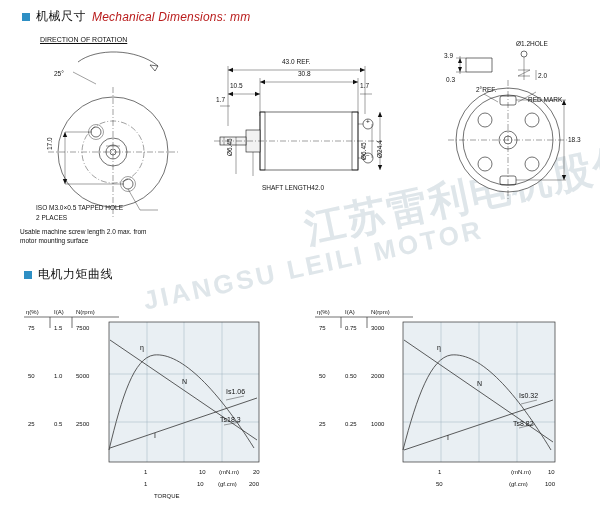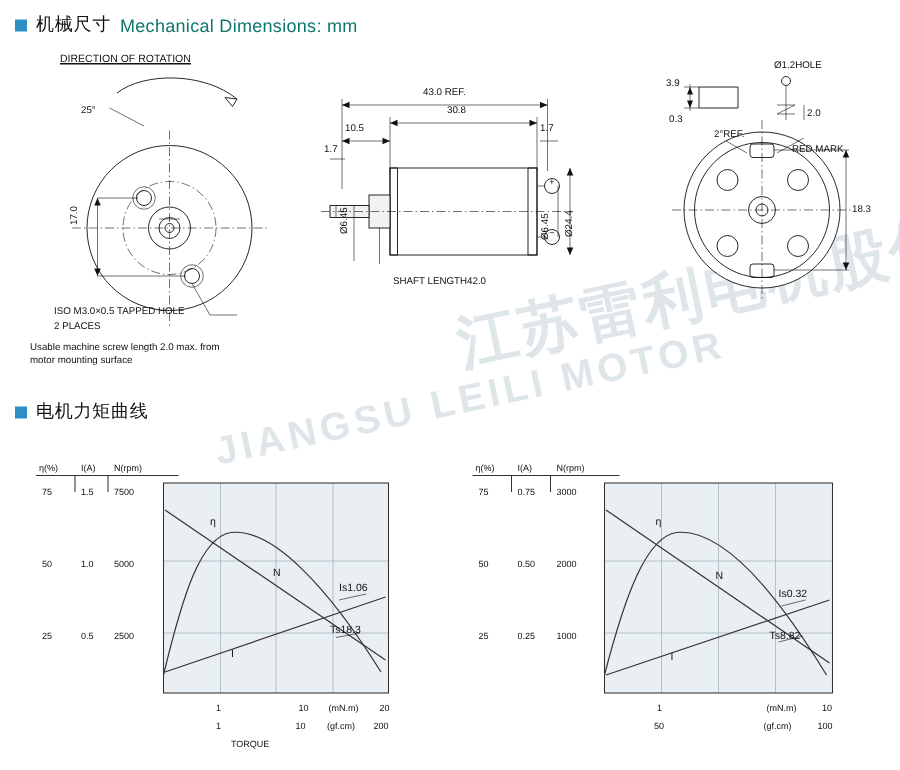--- a/index.html
+++ b/index.html
@@ -11,21 +11,21 @@
     position:relative;
     overflow:hidden;
   }
   .root{position:relative;width:600px;height:513px;}
   .abs{position:absolute;}
 
   
   .sec-head{display:flex;align-items:center;gap:6px;}
   .sec-sq{width:8px;height:8px;background:#2e8fc4;display:inline-block;}
   .sec-cn{font-size:12px;color:#111;font-weight:normal;letter-spacing:.5px;}
-  .sec-en{font-size:12px;color:#0f766e;letter-spacing:.2px;}
+  .sec-en{font-size:12px;color:#b91c1c;letter-spacing:.2px;font-style:italic;}
 
   
   .wm{
     position:absolute;
     color:#dfe6ea;
     font-weight:bold;
     white-space:nowrap;
     pointer-events:none;
     user-select:none;
   }
@@ -52,21 +52,21 @@
   .ctext-sm{font-size:6px;fill:#111;}
 </style>
 </head>
 <body>
 
 <div class="root">
 
   <div class="wm wm1">江苏雷利电机股份有限公司</div>
   <div class="wm wm2">JIANGSU LEILI MOTOR</div>
 
-  <div class="abs sec-head" style="left:10px;top:8px;">
+  <div class="abs sec-head" style="left:22px;top:8px;">
     <span class="sec-sq"></span>
     <span class="sec-cn">机械尺寸</span>
     <span class="sec-en">Mechanical Dimensions: mm</span>
   </div>
 
   <div class="abs" style="left:18px;top:32px;width:190px;height:210px;">
     <svg width="190" height="210" viewBox="0 0 190 210">
 
       <path class="ln" d="M60 30 C 78 16, 118 16, 140 34"></path>
       <path class="ln" d="M140 34 l -8 -1 l 5 6 z" fill="#111"></path>
@@ -222,21 +222,21 @@
     </svg>
     <div class="lbl" style="left:76px;top:8px;">Ø1.2HOLE</div>
     <div class="lbl" style="left:4px;top:20px;">3.9</div>
     <div class="lbl" style="left:6px;top:44px;">0.3</div>
     <div class="lbl" style="left:98px;top:40px;">2.0</div>
     <div class="lbl" style="left:36px;top:54px;">2°REF.</div>
     <div class="lbl" style="left:88px;top:64px;">RED MARK</div>
     <div class="lbl" style="left:128px;top:104px;">18.3</div>
   </div>
 
-  <div class="abs sec-head" style="left:10px;top:266px;">
+  <div class="abs sec-head" style="left:24px;top:266px;">
     <span class="sec-sq"></span>
     <span class="sec-cn">电机力矩曲线</span>
   </div>
 
   <div class="abs" style="left:14px;top:300px;width:280px;height:200px;">
     <svg width="280" height="200" viewBox="0 0 280 200">
 
       <text class="ctext-sm" x="12" y="14">η(%)</text>
       <text class="ctext-sm" x="40" y="14">I(A)</text>
       <text class="ctext-sm" x="62" y="14">N(rpm)</text>

